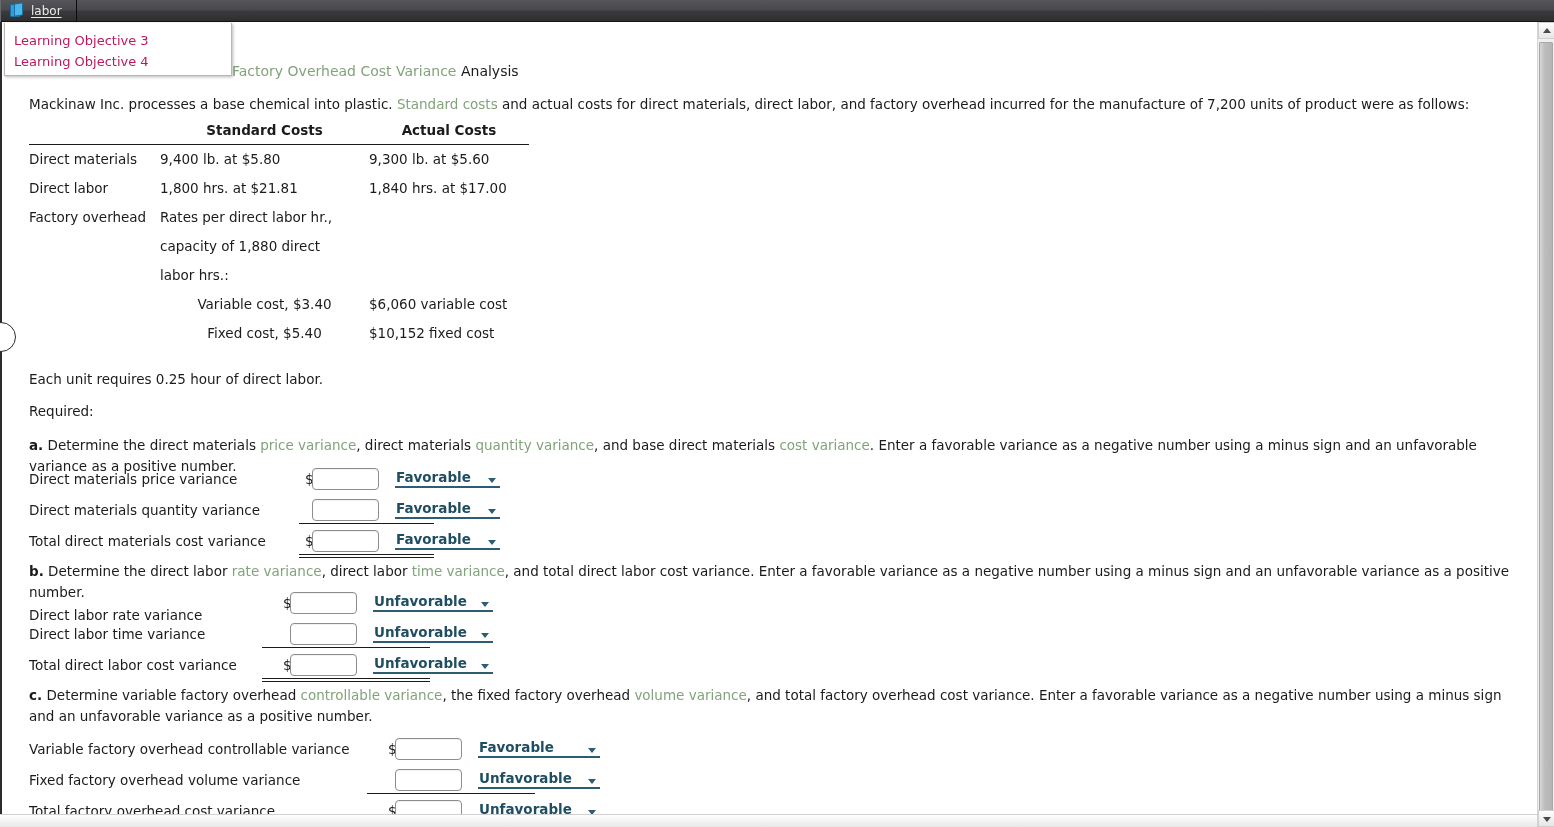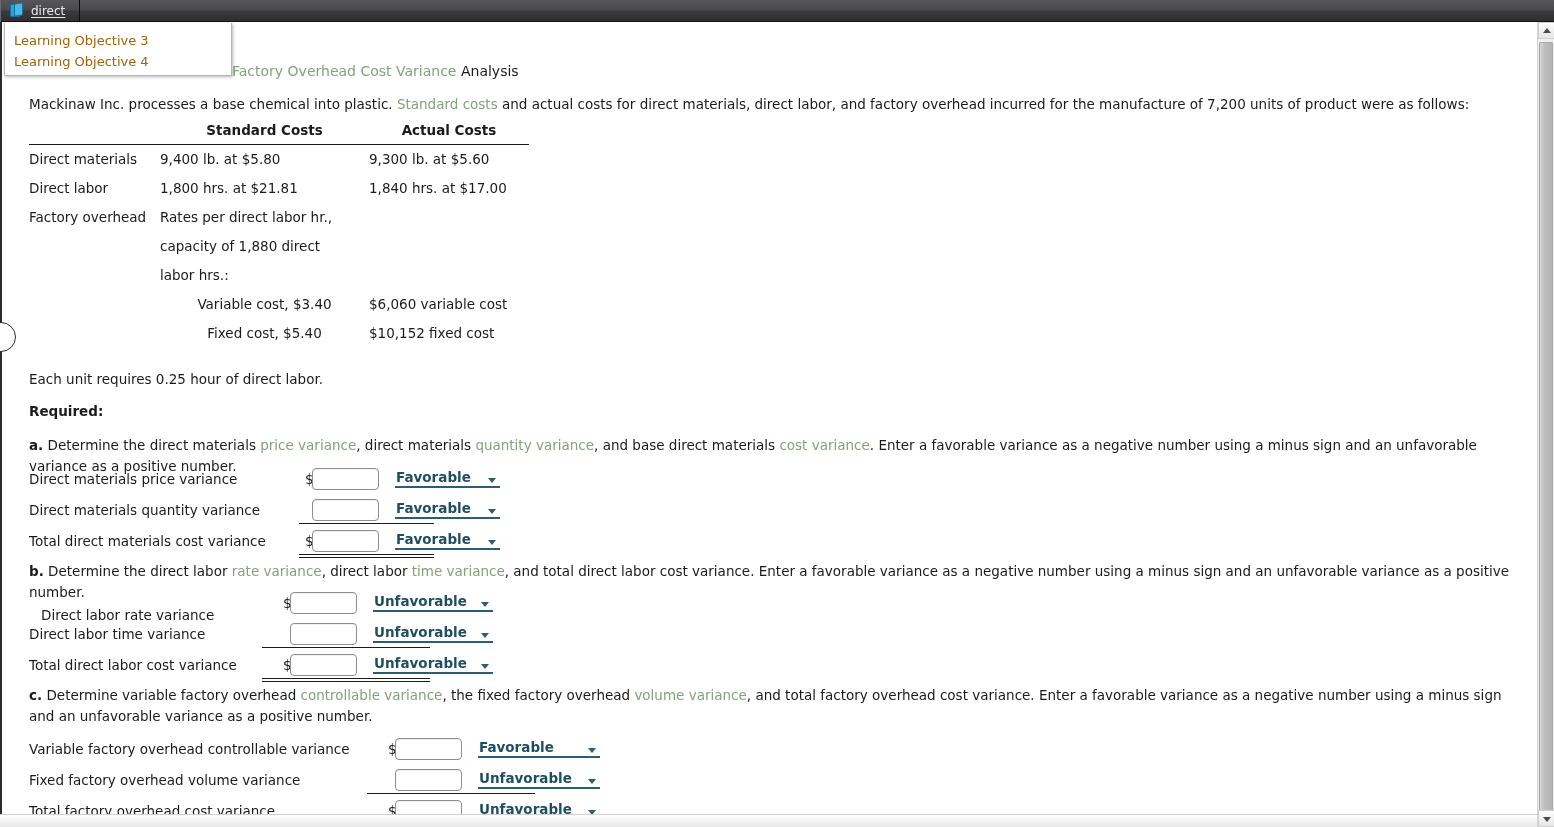--- a/index.html
+++ b/index.html
@@ -44,21 +44,21 @@
     width: 228px; height: 53px;
     background: #ffffff;
     border: 1px solid #b6b6b6;
     border-top: none;
     box-shadow: 1px 1px 3px rgba(0,0,0,.28);
     padding: 7px 0 0 9px;
     z-index: 50;
   }
   .flyout a {
     display: block;
-    color: #a16207;
+    color: #be185d;
     font-size: 13px;
     line-height: 21px;
     text-decoration: none;
     white-space: nowrap;
   }
 
   
   .page {
     position: absolute; left: 0; top: 22px;
     width: 1554px; height: 805px;
@@ -101,21 +101,21 @@
   .cost-table td {
     padding: 6px 0 7px 0; vertical-align: top;
     white-space: nowrap;
   }
   .cost-table td.c0 { width: 131px; }
   .cost-table td.c1 { width: 209px; }
   .cost-table td.c2 { width: 160px; }
   .ind { padding-left: 19px; text-align: center; }
 
   .each-unit { position: absolute; left: 29px; top: 349px; font-size: 13.5px; }
-  .required  { position: absolute; left: 29px; top: 381px; font-size: 13.5px; font-weight: bold; }
+  .required  { position: absolute; left: 29px; top: 381px; font-size: 13.5px; font-weight: normal; }
 
   .qtext { position: absolute; font-size: 13.5px; line-height: 21px; }
   .qtext b { font-weight: bold; }
   .qa { left: 29px; top: 413px; width: 1490px; }
   .qb { left: 29px; top: 539px; width: 1490px; }
   .qc { left: 29px; top: 663px; width: 1490px; }
 
   
   .rows { position: absolute; font-size: 13.5px; }
   .rows .row { position: relative; display: flex; align-items: center; }
@@ -209,21 +209,21 @@
 </style>
 </head>
 <body>
 
 <div class="toolbar">
   <div class="tb-tab first">
     <span class="book-ico">
         <i class="b1"></i>
         <i class="b2"></i>
       </span>
-    <span class="tb-label">direct</span>
+    <span class="tb-label">labor</span>
   </div>
   <div class="tb-tab blank"></div>
 </div>
 
 <div class="flyout">
   <a href="#">Learning Objective 3</a>
   <a href="#">Learning Objective 4</a>
 </div>
 
 <div class="page">
@@ -316,21 +316,21 @@
         <div class="row" style="height: 31px;">
           <span class="rlabel" style="position: absolute; left: 0px;">Total direct materials cost variance</span>
           <span class="dollar" style="position: absolute; left: 276px;">$</span>
           <input type="text" class="ibox" placeholder="" style="position: absolute; left: 283px;">
           <span class="sel-wrap" style="position: absolute; left: 366px;"><select class="sel" style="width: 105px;"><option value="Favorable">Favorable</option><option value="Unfavorable">Unfavorable</option></select><span class="caret"></span></span>
         </div>
         <div class="drule" style="left: 270px; width: 135px; top: 91px;"></div>
       </div>
     <div class="rows" id="rows-b" style="left: 29px; top: 565px; width: 800px;">
         <div class="row" style="height: 31px;">
-          <span class="rlabel" style="position: absolute; left: 12px; margin-top: 24px;">Direct labor rate variance</span>
+          <span class="rlabel" style="position: absolute; left: 0px; margin-top: 24px;">Direct labor rate variance</span>
           <span class="dollar" style="position: absolute; left: 254px;">$</span>
           <input type="text" class="ibox" placeholder="" style="position: absolute; left: 261px;">
           <span class="sel-wrap" style="position: absolute; left: 344px;"><select class="sel" style="width: 120px;"><option value="Favorable">Favorable</option><option value="Unfavorable" selected="">Unfavorable</option></select><span class="caret"></span></span>
         </div>
         <div class="row" style="height: 31px;">
           <span class="rlabel" style="position: absolute; left: 0px;">Direct labor time variance</span>
           <span class="dollar" style="position: absolute; left: 254px;"></span>
           <input type="text" class="ibox" placeholder="" style="position: absolute; left: 261px;">
           <span class="sel-wrap" style="position: absolute; left: 344px;"><select class="sel" style="width: 120px;"><option value="Favorable">Favorable</option><option value="Unfavorable" selected="">Unfavorable</option></select><span class="caret"></span></span>
         </div>

